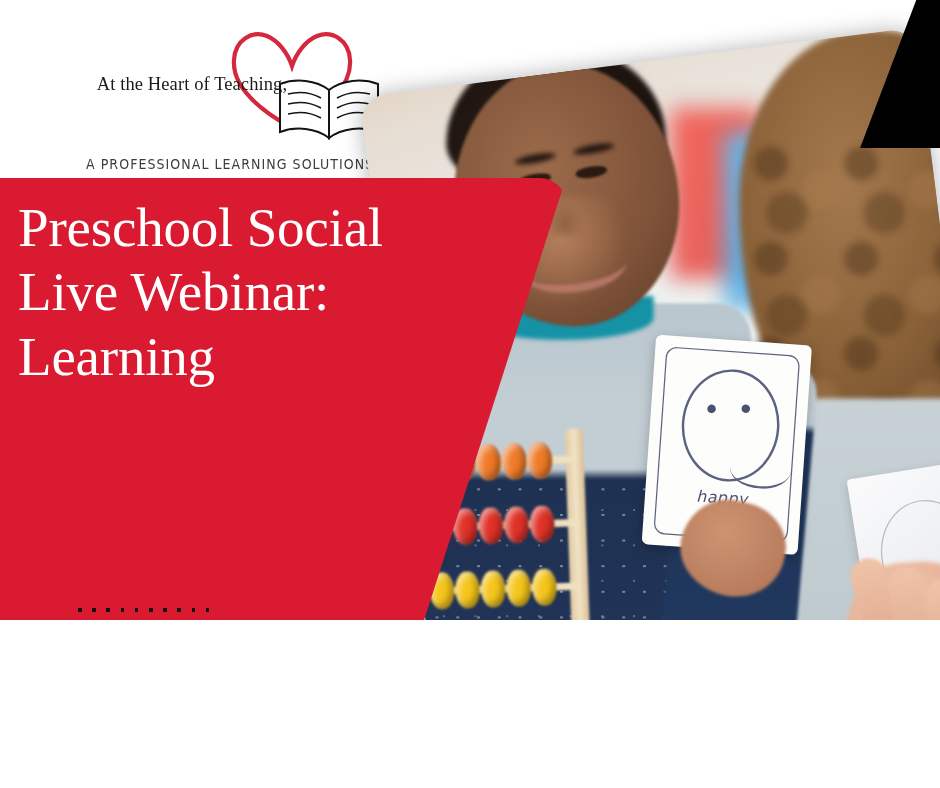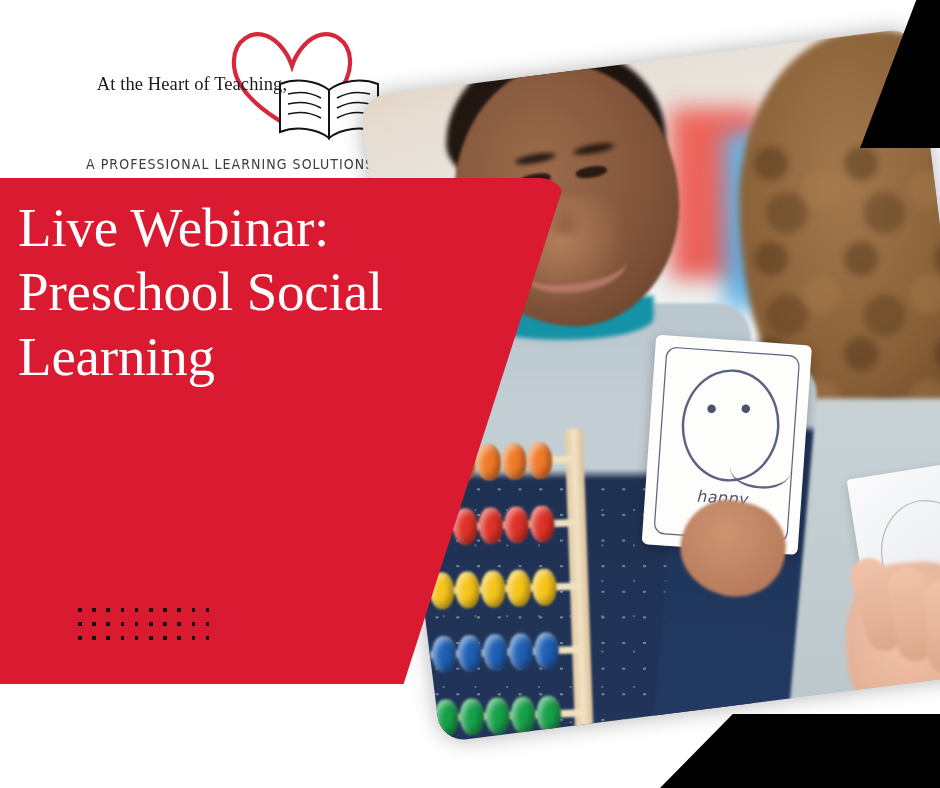--- a/index.html
+++ b/index.html
@@ -6,21 +6,21 @@
     margin: 0;
     padding: 0;
     background: #ffffff;
   }
   body {
     font-family: "Liberation Serif", serif;
   }
   #poster {
     position: relative;
     width: 940px;
-    height: 788px;
+    height: 620px;
     background: #ffffff;
     overflow: hidden;
   }
 
   
   .logo-block {
     position: absolute;
     left: 86px;
     top: 22px;
     width: 300px;
@@ -507,22 +507,22 @@
         <div class="smiley-word">happy</div>
       </div>
       <div class="boy-hand"></div>
     </div>
   </div>
 
   <div class="red-panel"></div>
   <div class="red-panel-shadow"></div>
 
   <div class="headline">
+    <div>Preschool Social</div>
     <div>Live Webinar:</div>
-    <div>Preschool Social</div>
     <div>Learning</div>
   </div>
 
   <div class="dot-grid" id="dot-grid">
       <i></i>
       <i></i>
       <i></i>
       <i></i>
       <i></i>
       <i></i>

